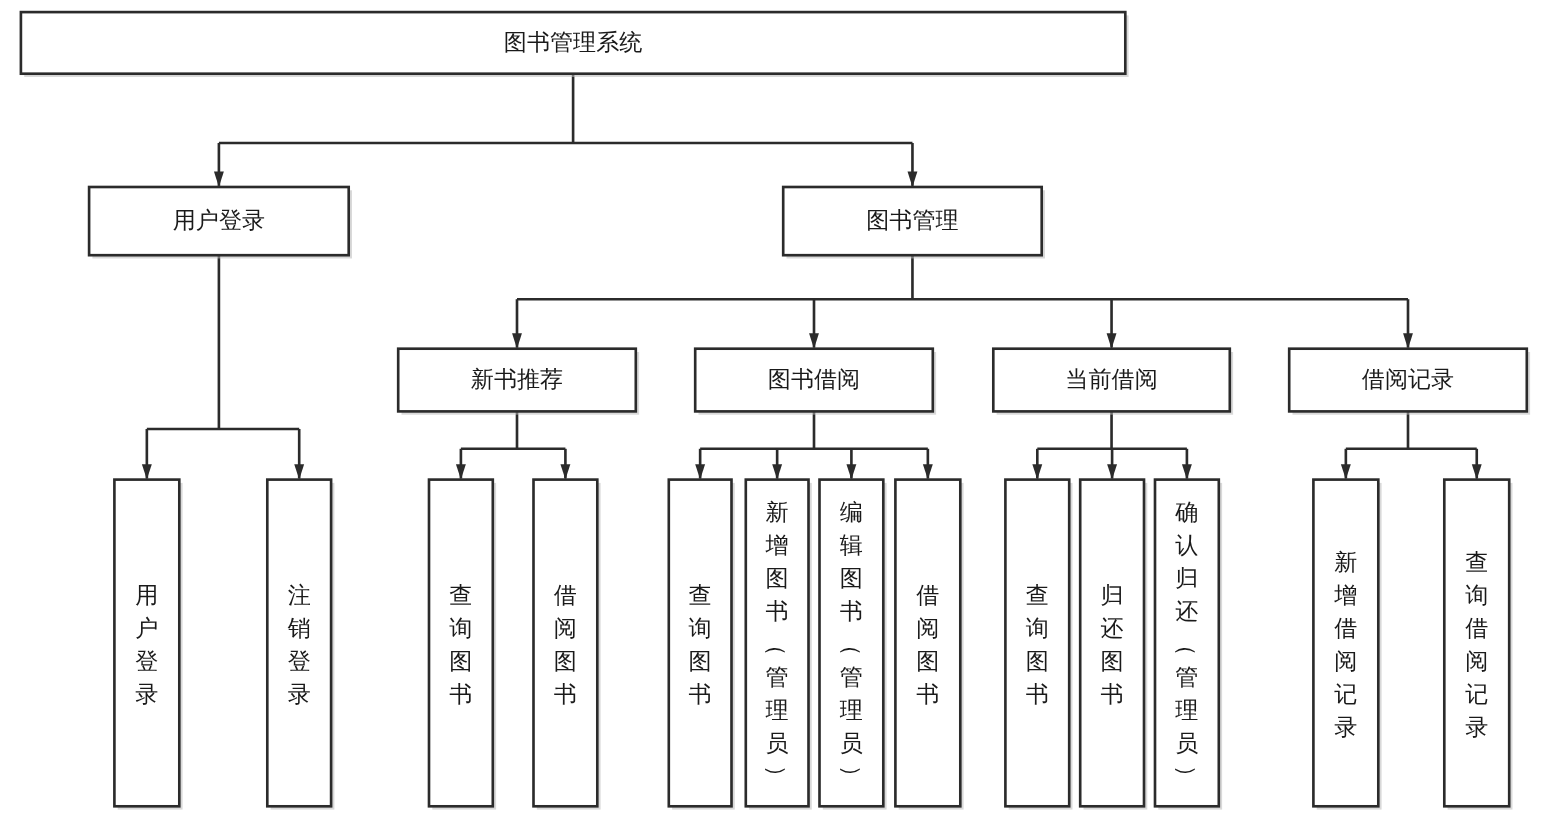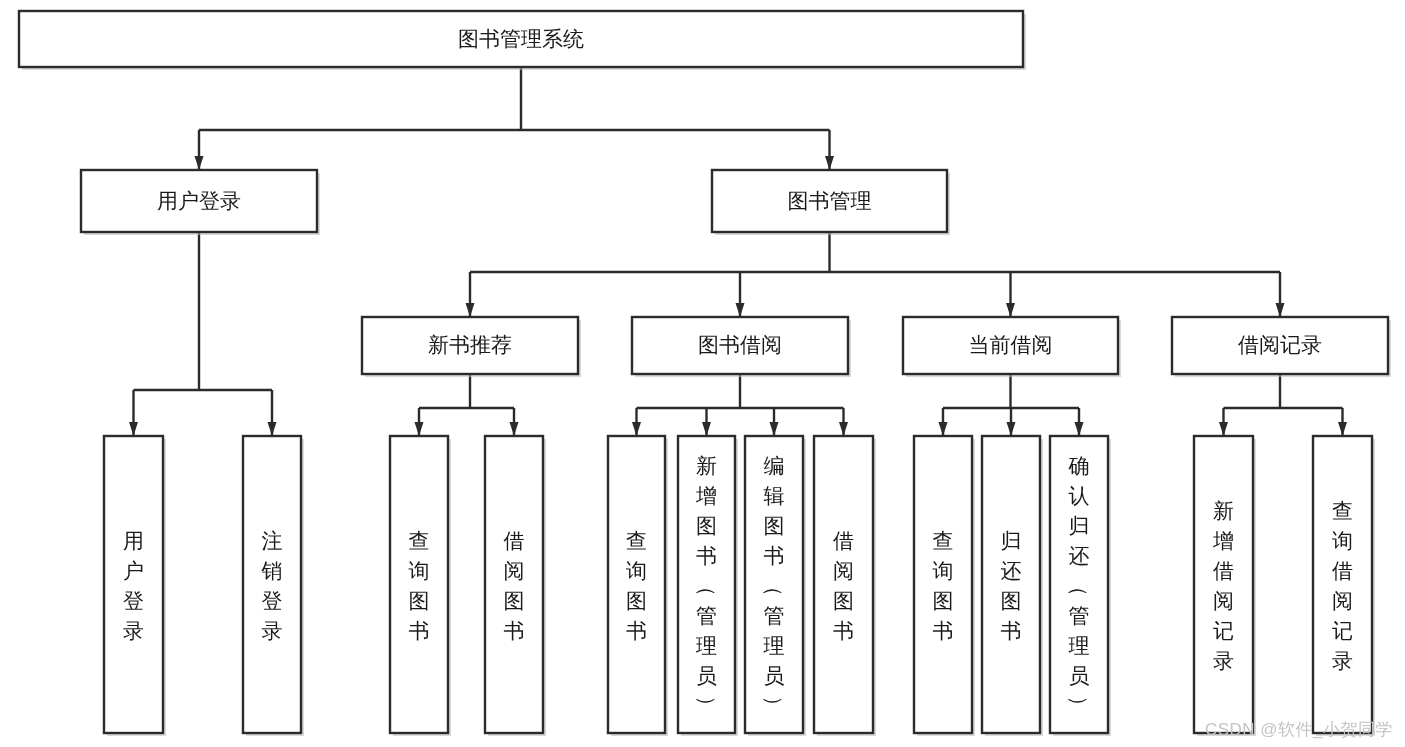--- a/index.html
+++ b/index.html
@@ -290,14 +290,13 @@
           <text class="node-label-v" x="1342.5" y="517.9">查</text>
           <text class="node-label-v" x="1342.5" y="547.9">询</text>
           <text class="node-label-v" x="1342.5" y="577.9">借</text>
           <text class="node-label-v" x="1342.5" y="607.9">阅</text>
           <text class="node-label-v" x="1342.5" y="637.9">记</text>
           <text class="node-label-v" x="1342.5" y="667.9">录</text>
         </g>
       </g>
   </svg>
 
-  <div class="watermark">CSDN @软件_小贺同学</div>
 </div>
 
 </body></html>

